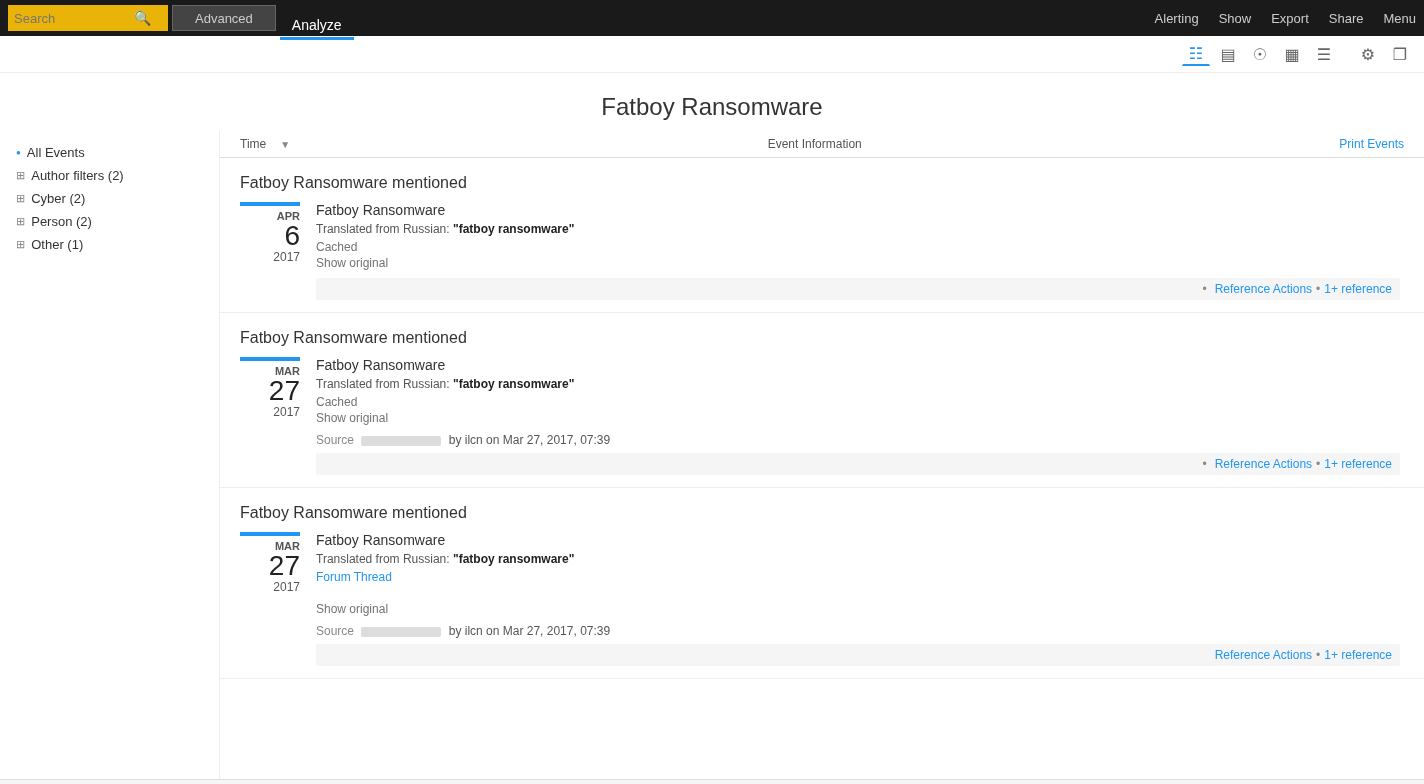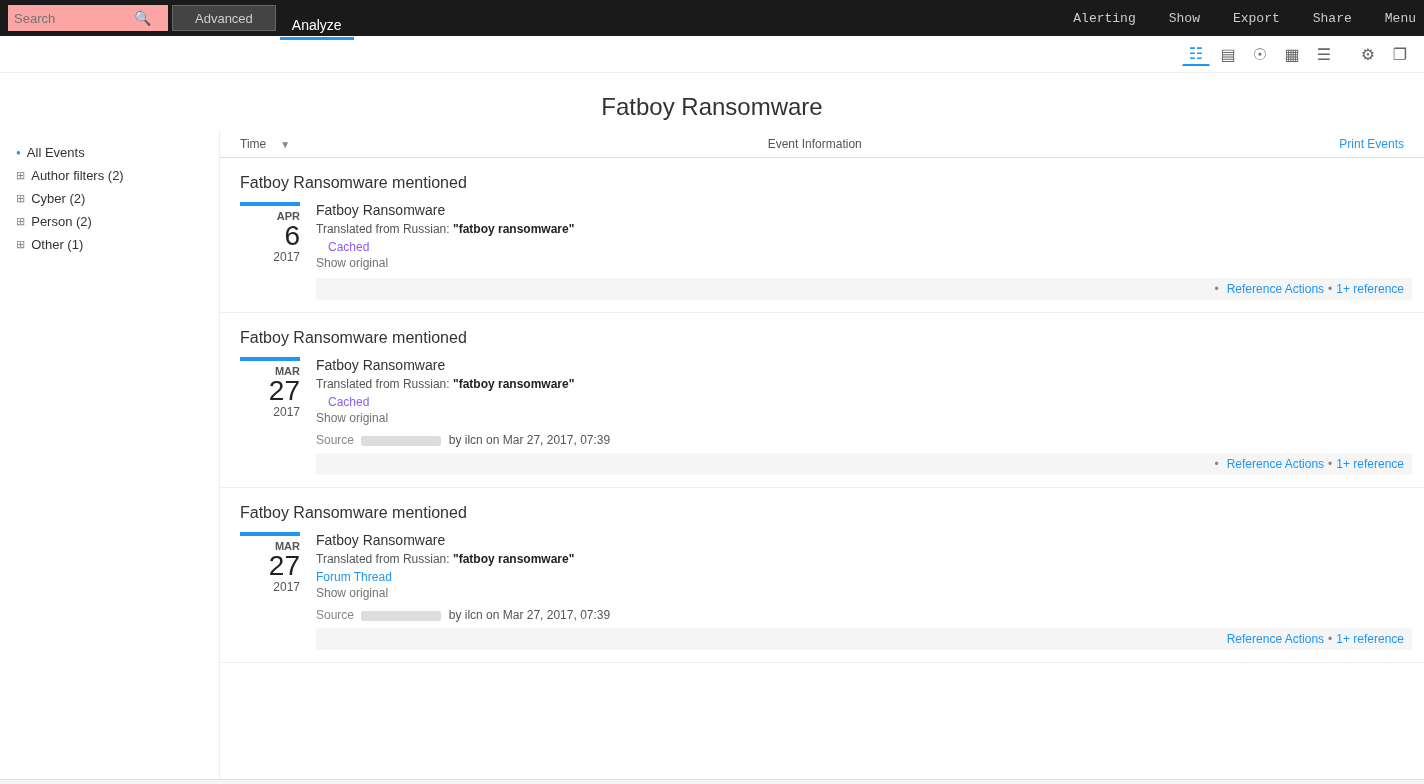--- a/index.html
+++ b/index.html
@@ -10,21 +10,21 @@
       background: #1a1a1a;
       display: flex;
       align-items: center;
       height: 36px;
       padding: 0 8px;
       gap: 4px;
     }
     .search-box {
       display: flex;
       align-items: center;
-      background: #fca5a5;
+      background: #eab308;
       border: none;
       height: 26px;
       padding: 0 6px;
       flex: 0 0 160px;
     }
     .search-box input {
       border: none;
       outline: none;
       font-size: 13px;
       width: 120px;
@@ -52,24 +52,23 @@
       padding: 20px 12px;
       font-size: 14px;
       cursor: pointer;
       height: 36px;
       font-weight: 500;
     }
     .nav-right {
       margin-left: auto;
       display: flex;
       align-items: center;
-      gap: 33px;
+      gap: 20px;
       color: #ccc;
       font-size: 13px;
-      font-family: Liberation Mono, monospace;
     }
     .nav-right span { cursor: pointer; }
 
     
     .toolbar {
       display: flex;
       justify-content: flex-end;
       align-items: center;
       padding: 6px 10px;
       border-bottom: 1px solid #eee;
@@ -148,21 +147,21 @@
       color: #555;
       font-size: 12px;
       justify-content: space-between;
     }
     .col-time { display: flex; align-items: center; gap: 14px; }
     .col-arrow { font-size: 10px; color: #888; }
 
     
     .event-block {
       border-bottom: 1px solid #eee;
-      padding: 16px 12px 12px 20px;
+      padding: 16px 24px 12px 20px;
     }
     .event-title {
       font-size: 16px;
       font-weight: 400;
       color: #333;
       margin-bottom: 10px;
     }
     .event-body {
       display: flex;
       gap: 16px;
@@ -205,33 +204,32 @@
     }
     .event-translated {
       font-size: 12px;
       color: #555;
       margin-bottom: 4px;
     }
     .event-translated strong {
       color: #222;
     }
     .event-cached {
-      color: #8b5cf6;
+      color: #737373;
       font-size: 12px;
       cursor: pointer;
       display: block;
       margin-bottom: 2px;
-      margin-left: 12px;
     }
     .event-forum-thread {
       color: #2196F3;
       font-size: 12px;
       cursor: pointer;
       display: block;
-      margin-bottom: 2px;
+      margin-bottom: 18px;
     }
     .event-show-original {
       font-size: 12px;
       color: #737373;
       cursor: pointer;
       margin-bottom: 8px;
     }
     .event-source-row {
       font-size: 12px;
       color: #555;

